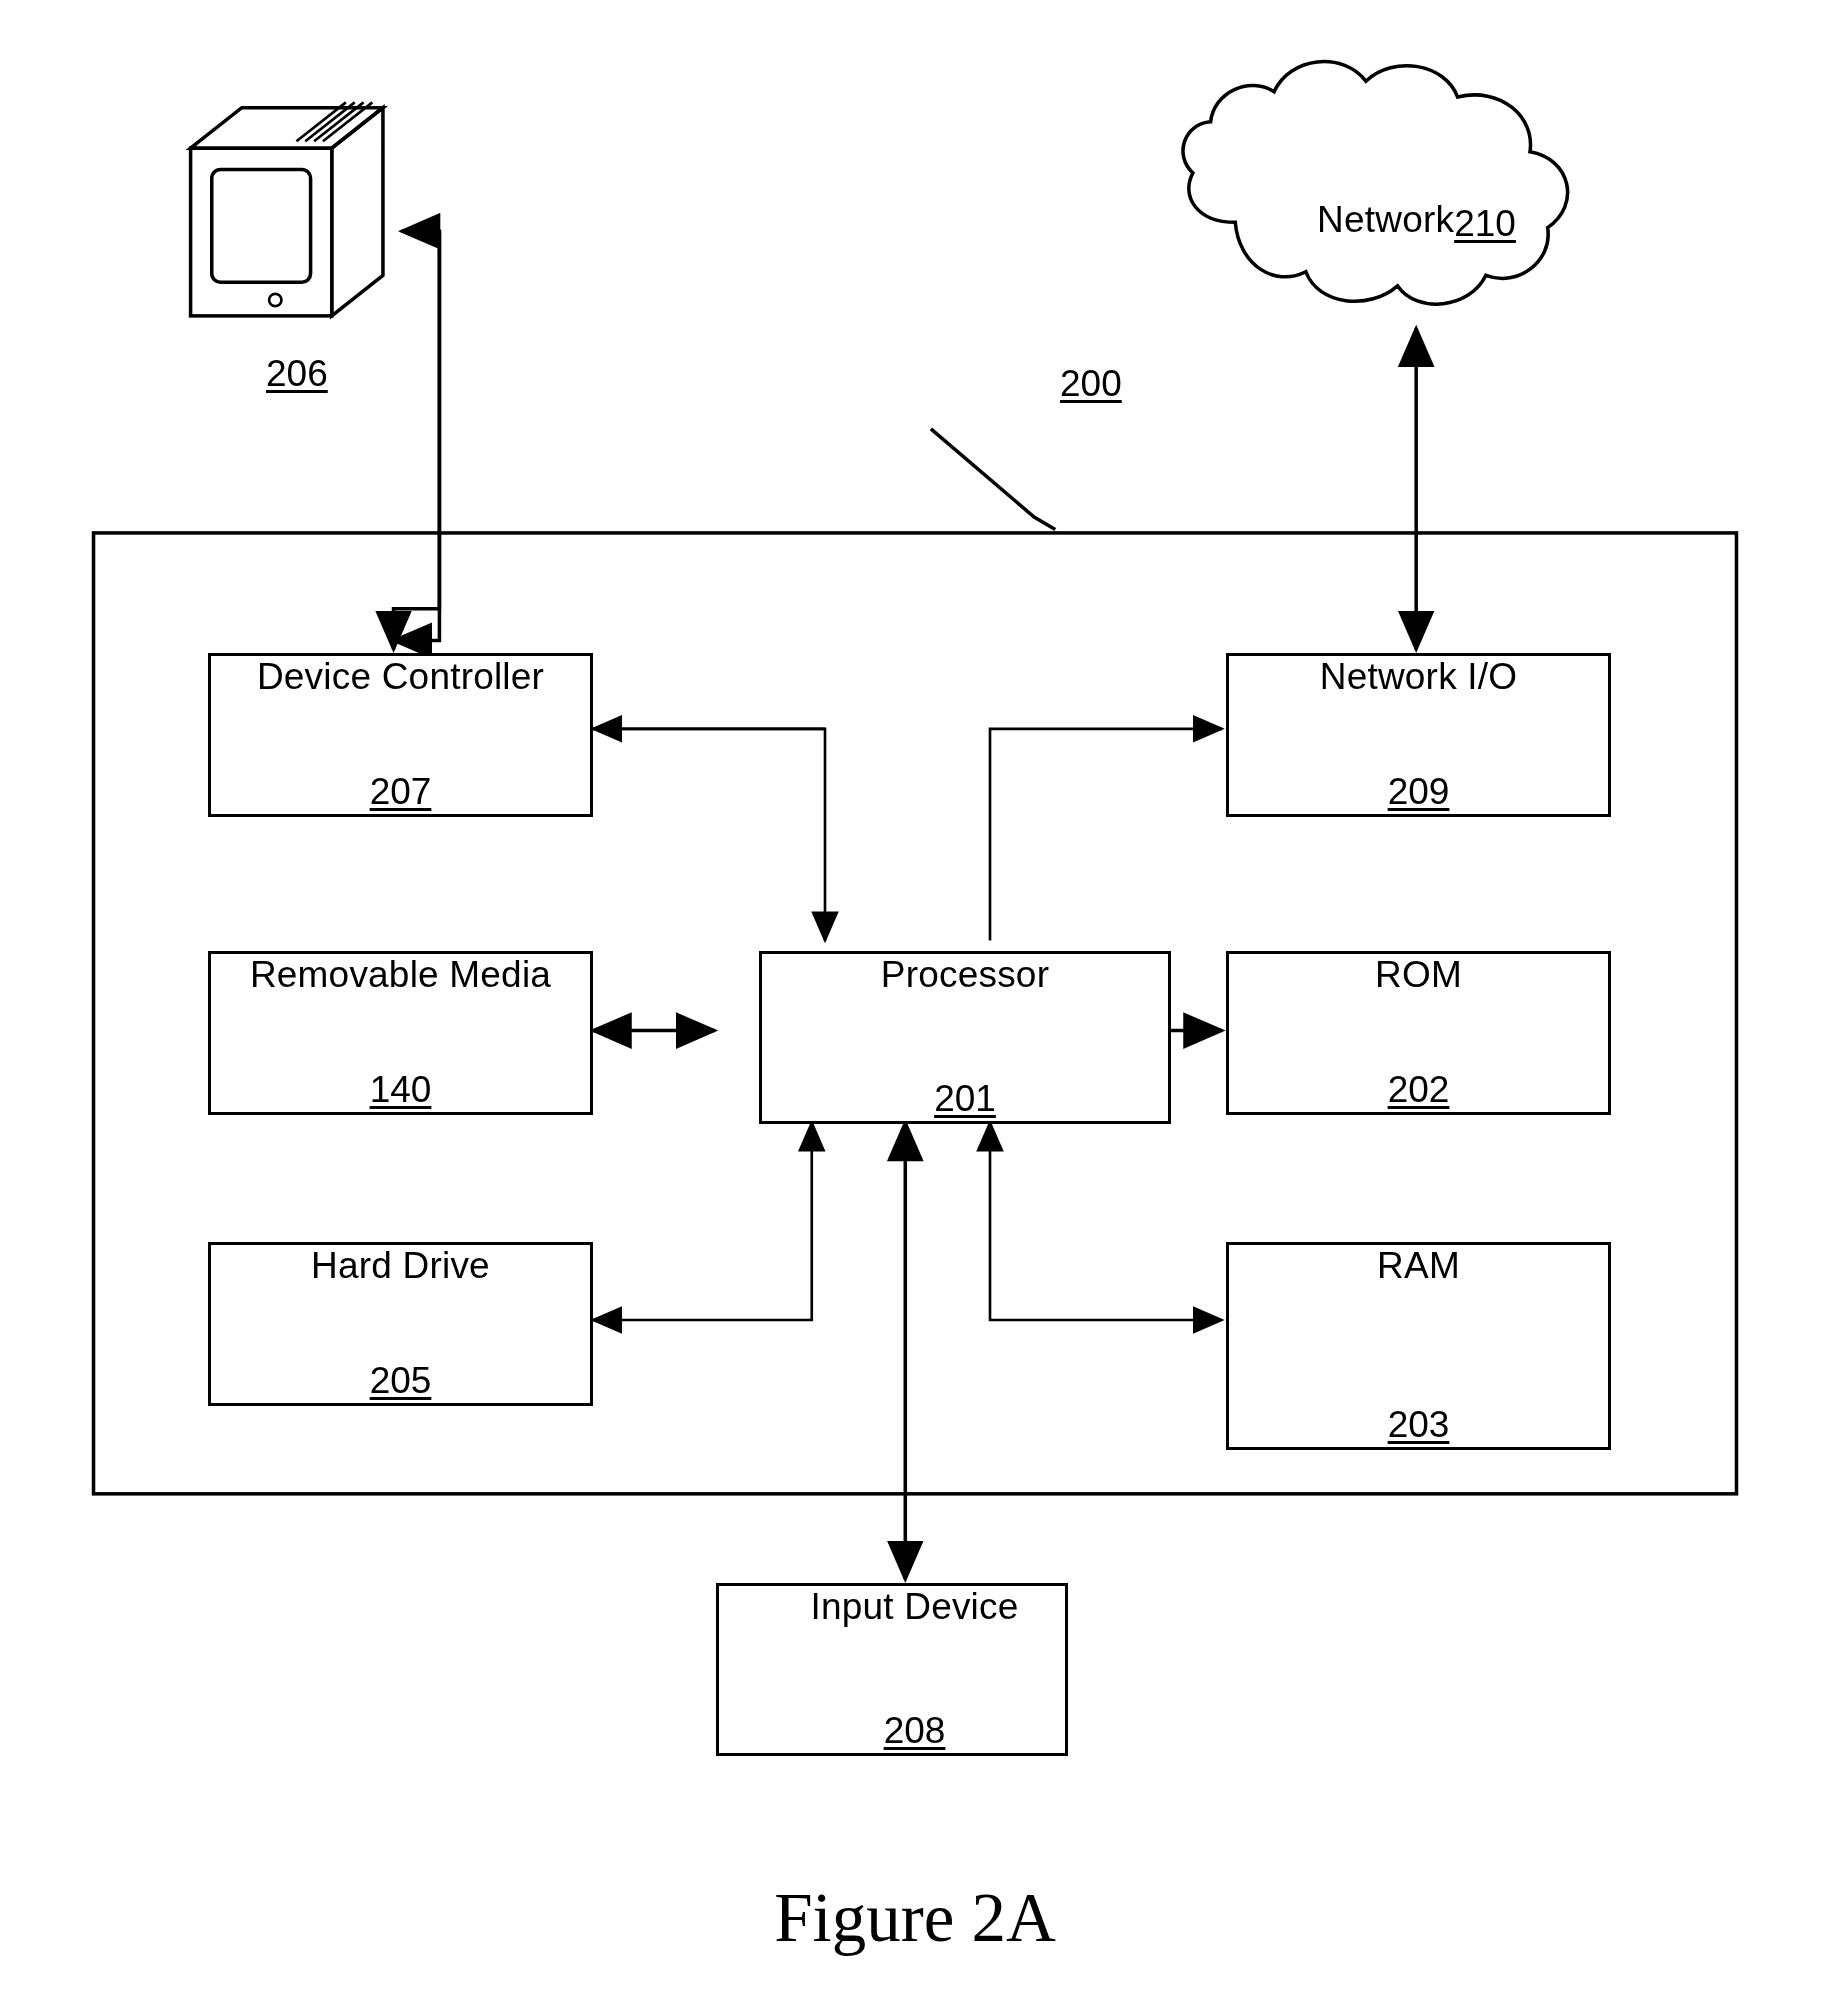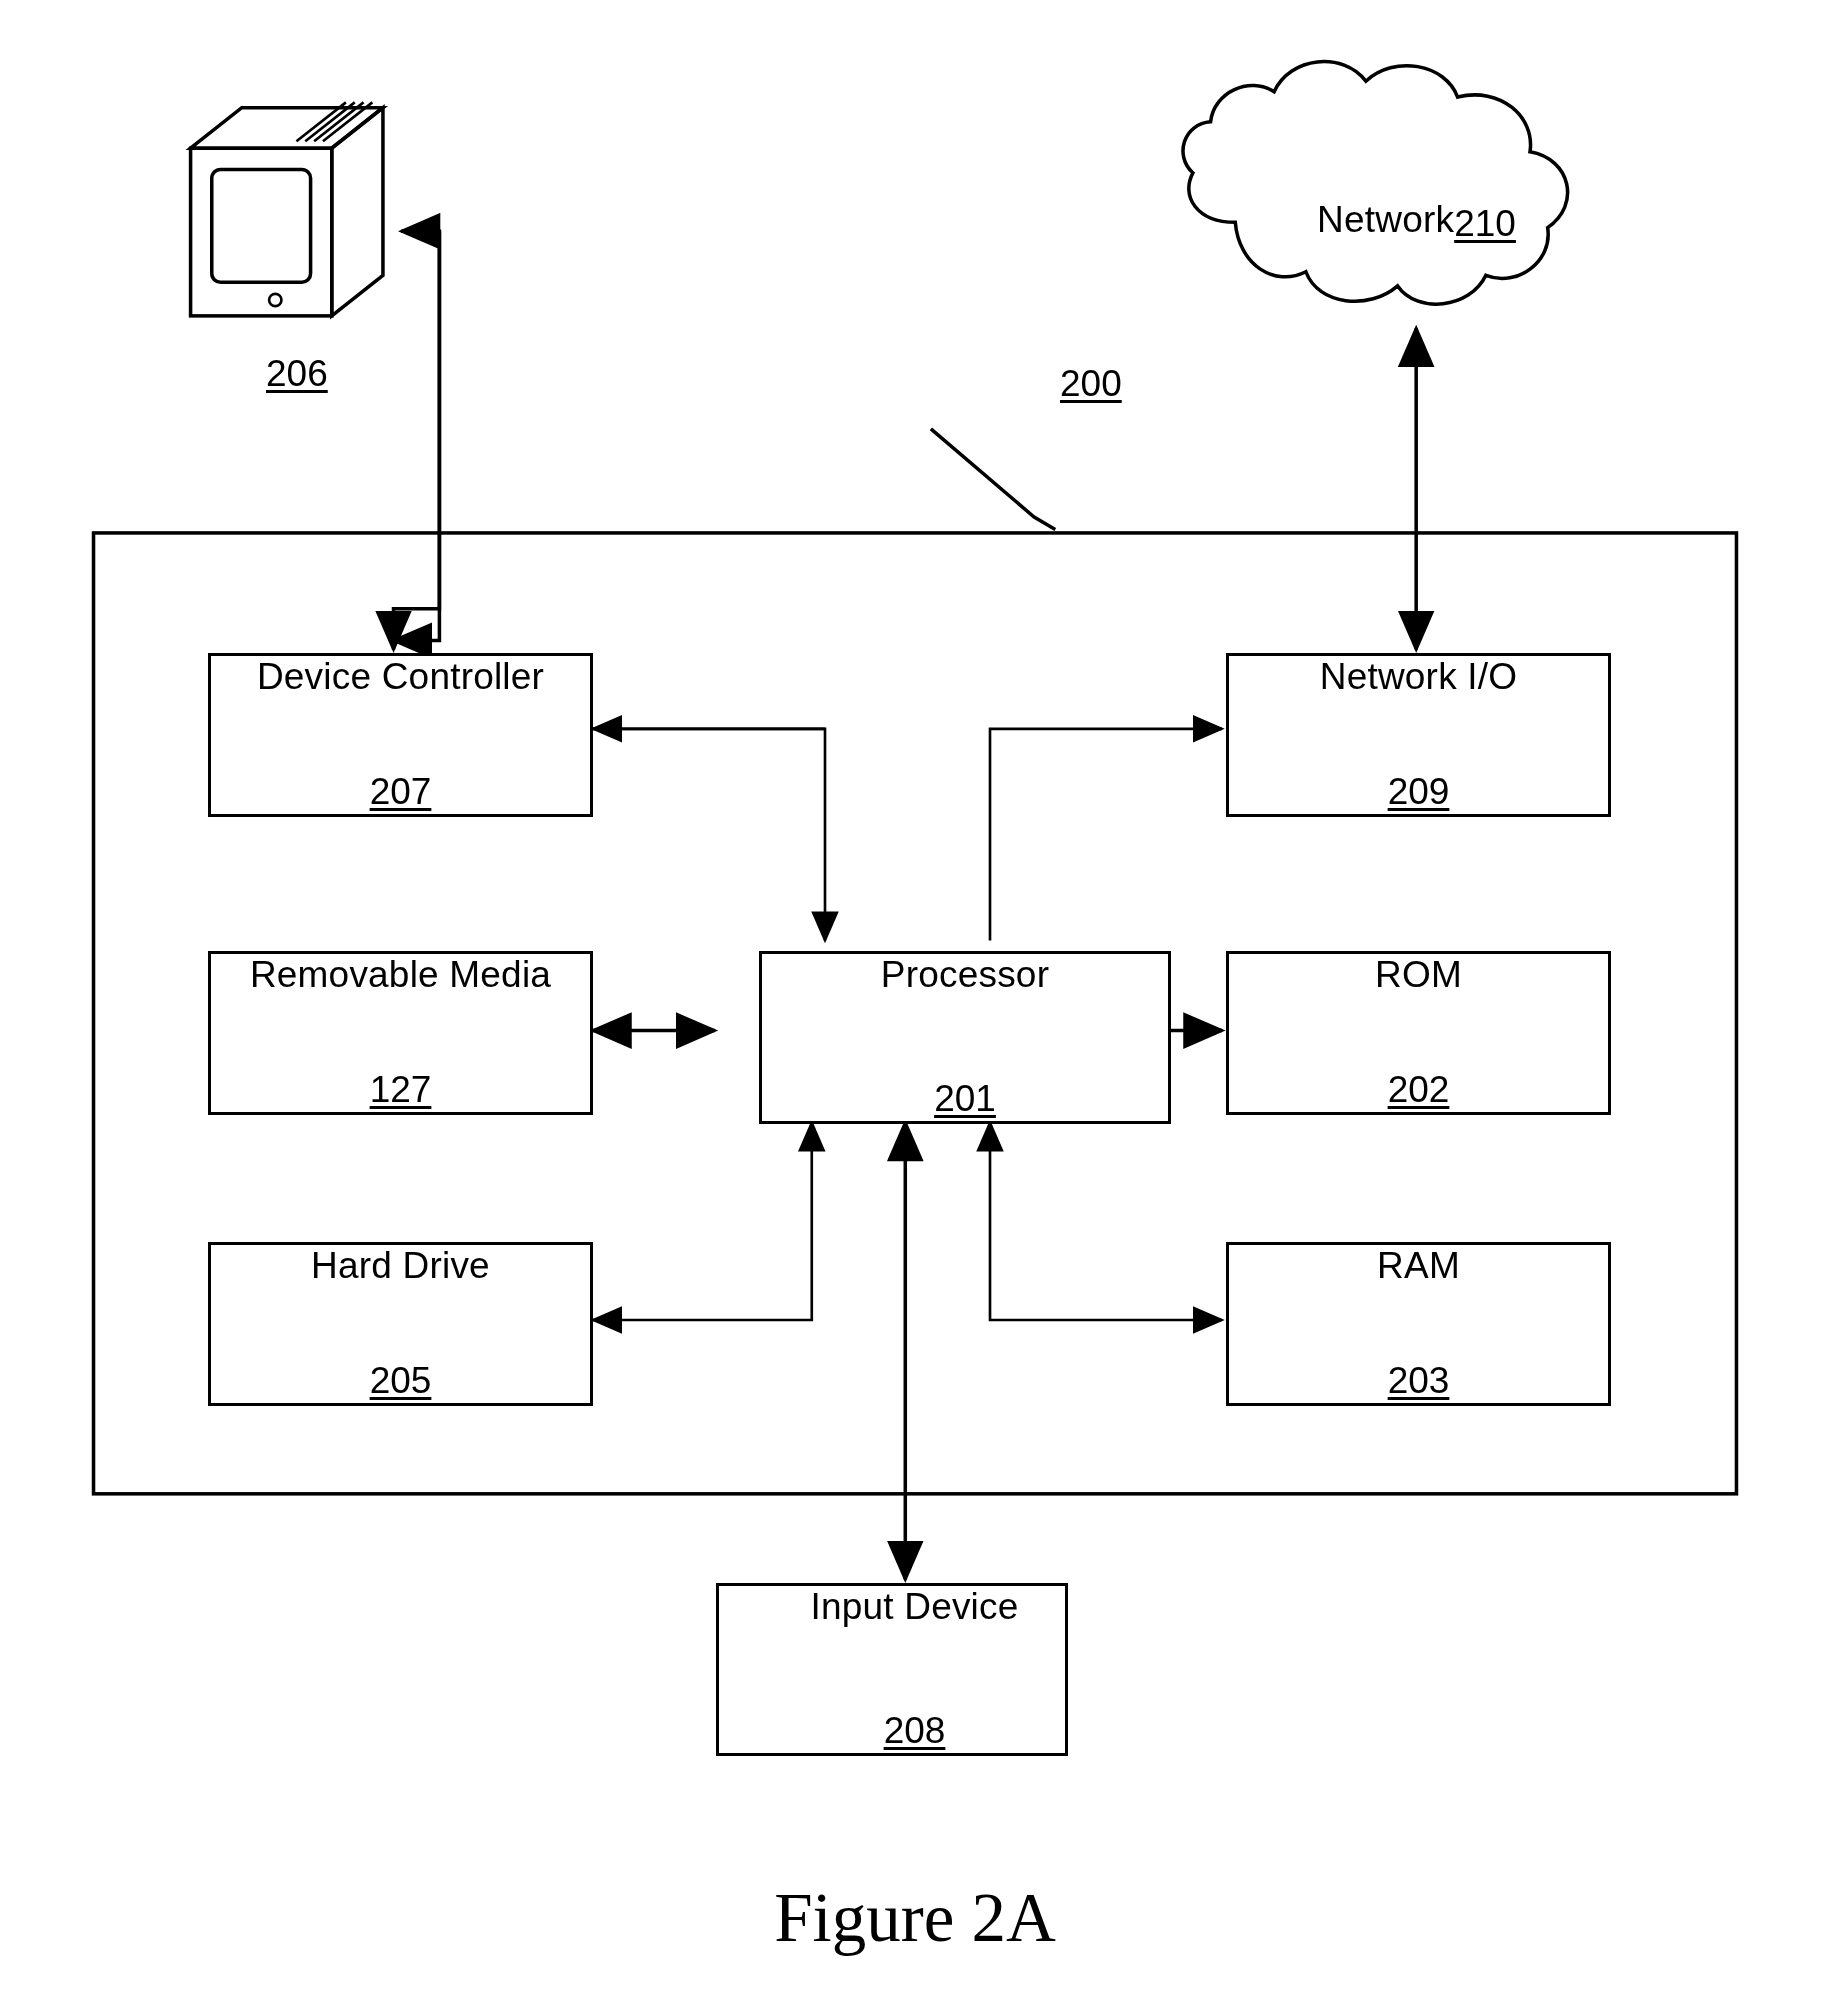--- a/index.html
+++ b/index.html
@@ -170,39 +170,39 @@
     <div class="node-ref">207</div>
   </div>
 
   <div class="node-box" style="left:1226px; top:653px; width:385px; height:164px;">
     <div class="node-label">Network I/O</div>
     <div class="node-ref">209</div>
   </div>
 
   <div class="node-box" style="left:208px; top:951px; width:385px; height:164px;">
     <div class="node-label">Removable Media</div>
-    <div class="node-ref">127</div>
+    <div class="node-ref">140</div>
   </div>
 
   <div class="node-box" style="left:759px; top:951px; width:412px; height:173px;">
     <div class="node-label">Processor</div>
     <div class="node-ref">201</div>
   </div>
 
   <div class="node-box" style="left:1226px; top:951px; width:385px; height:164px;gap:12px;">
     <div class="node-label">ROM</div>
     <div class="node-ref">202</div>
   </div>
 
   <div class="node-box" style="left:208px; top:1242px; width:385px; height:164px;">
     <div class="node-label">Hard Drive</div>
     <div class="node-ref">205</div>
   </div>
 
-  <div class="node-box" style="left:1226px; top:1242px; width:385px; height:164px;">
+  <div class="node-box" style="left:1226px; top:1242px; width:385px; height:208px;">
     <div class="node-label">RAM</div>
     <div class="node-ref">203</div>
   </div>
 
   <div class="node-box" style="left:716px; top:1583px; width:352px; height:173px;padding-left:45px;">
     <div class="node-label">Input Device</div>
     <div class="node-ref">208</div>
   </div>
 
   <div class="figure-caption" style="top:1879px;">Figure 2A</div>

